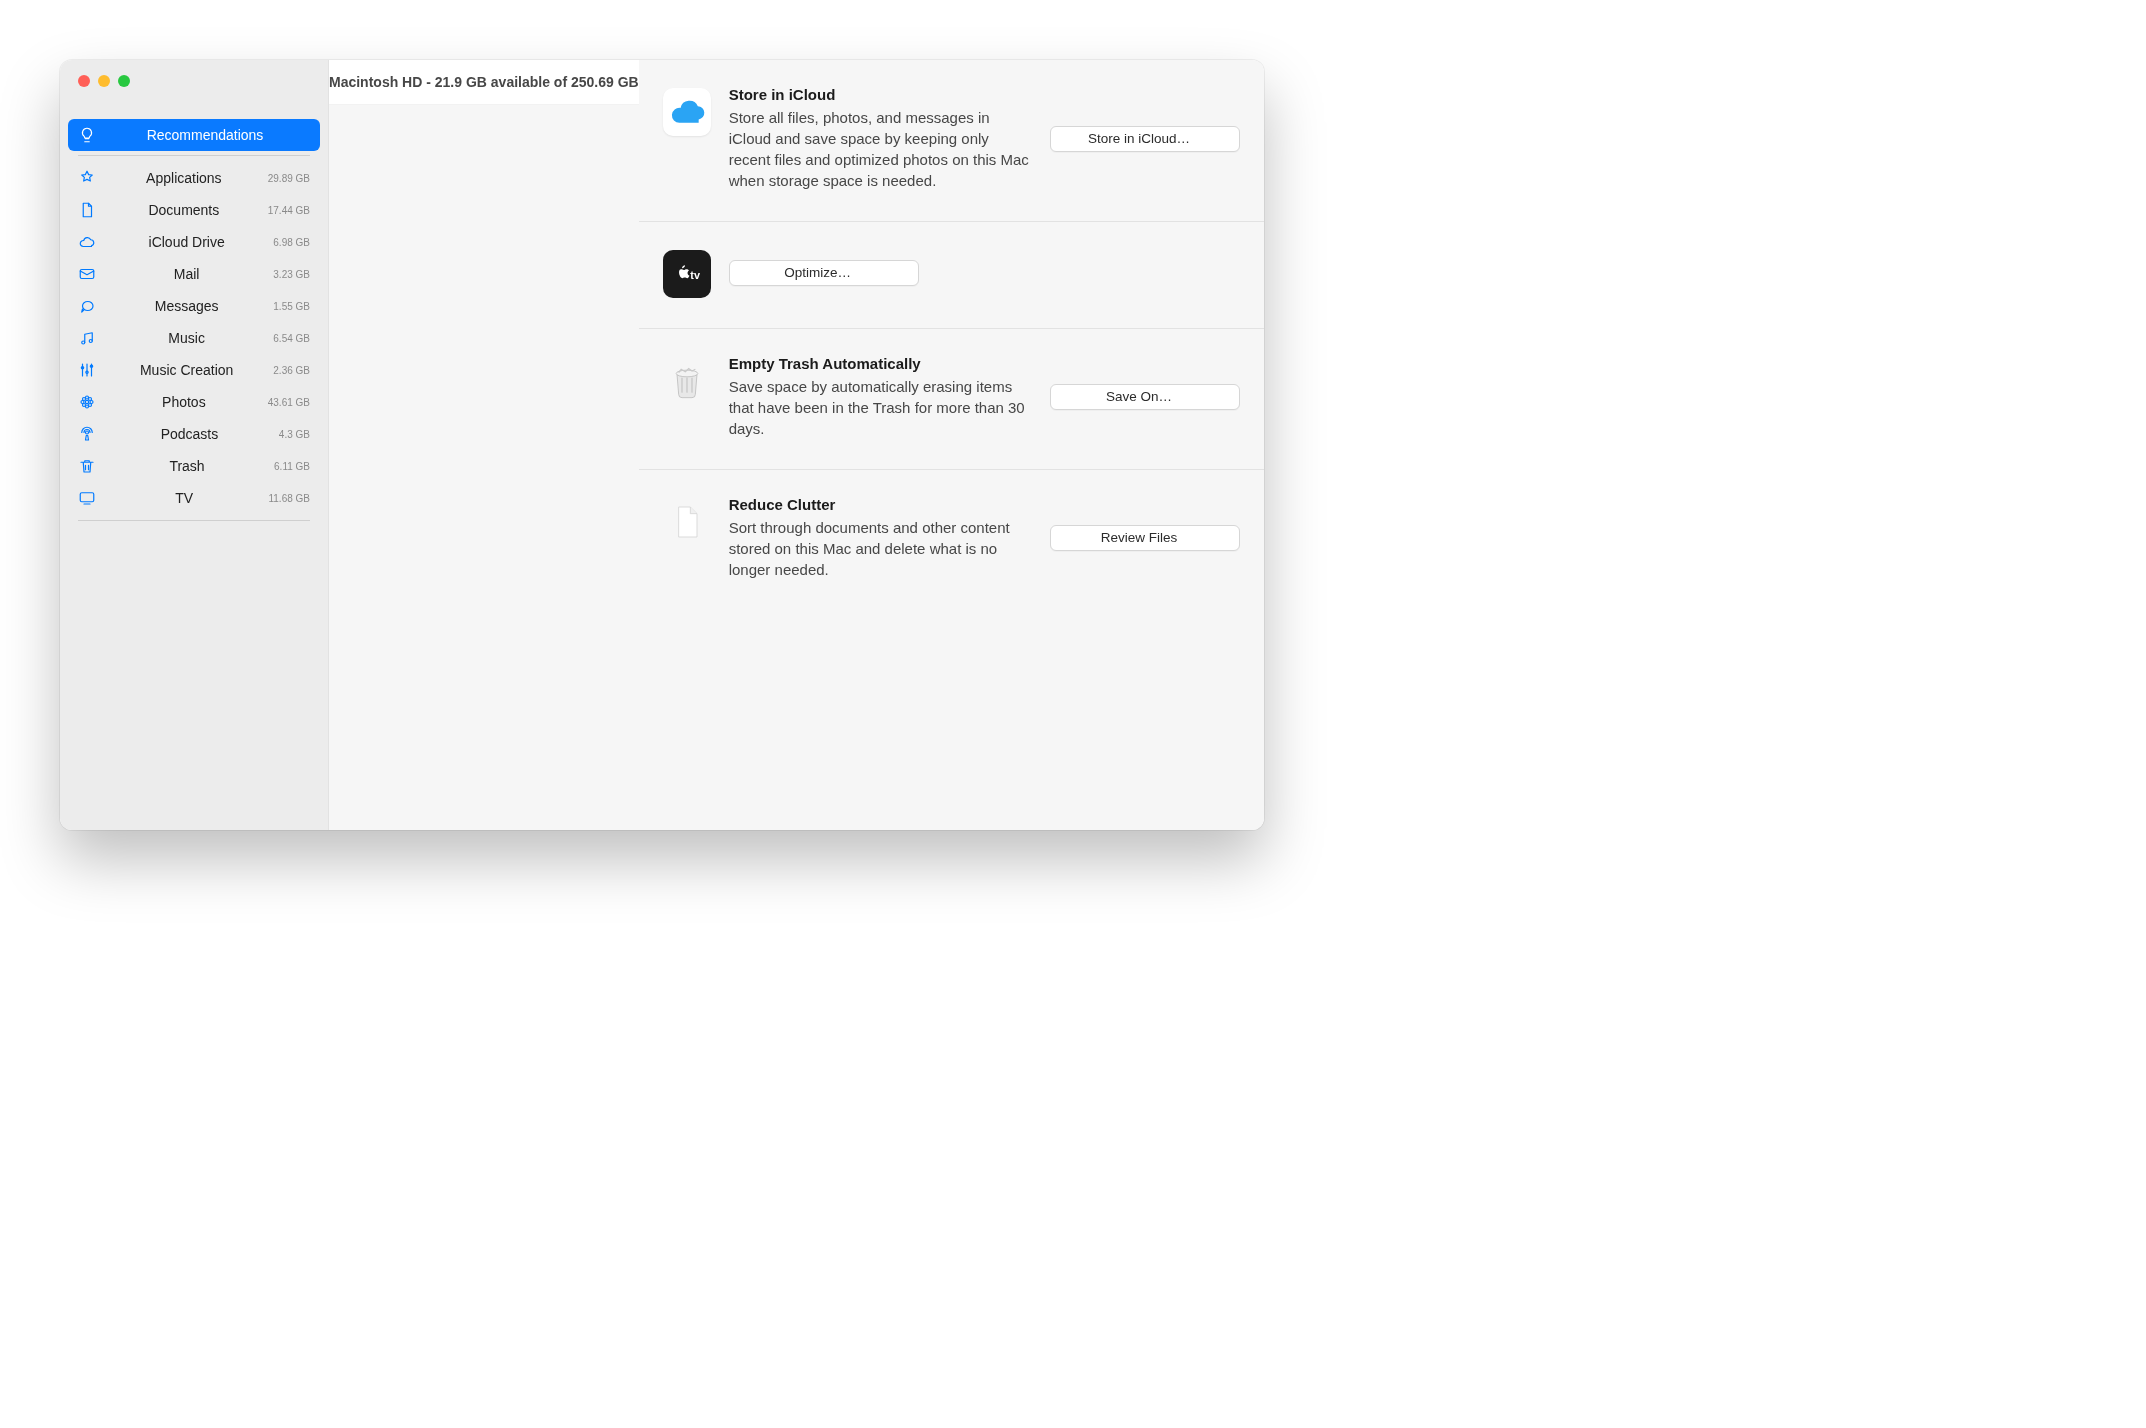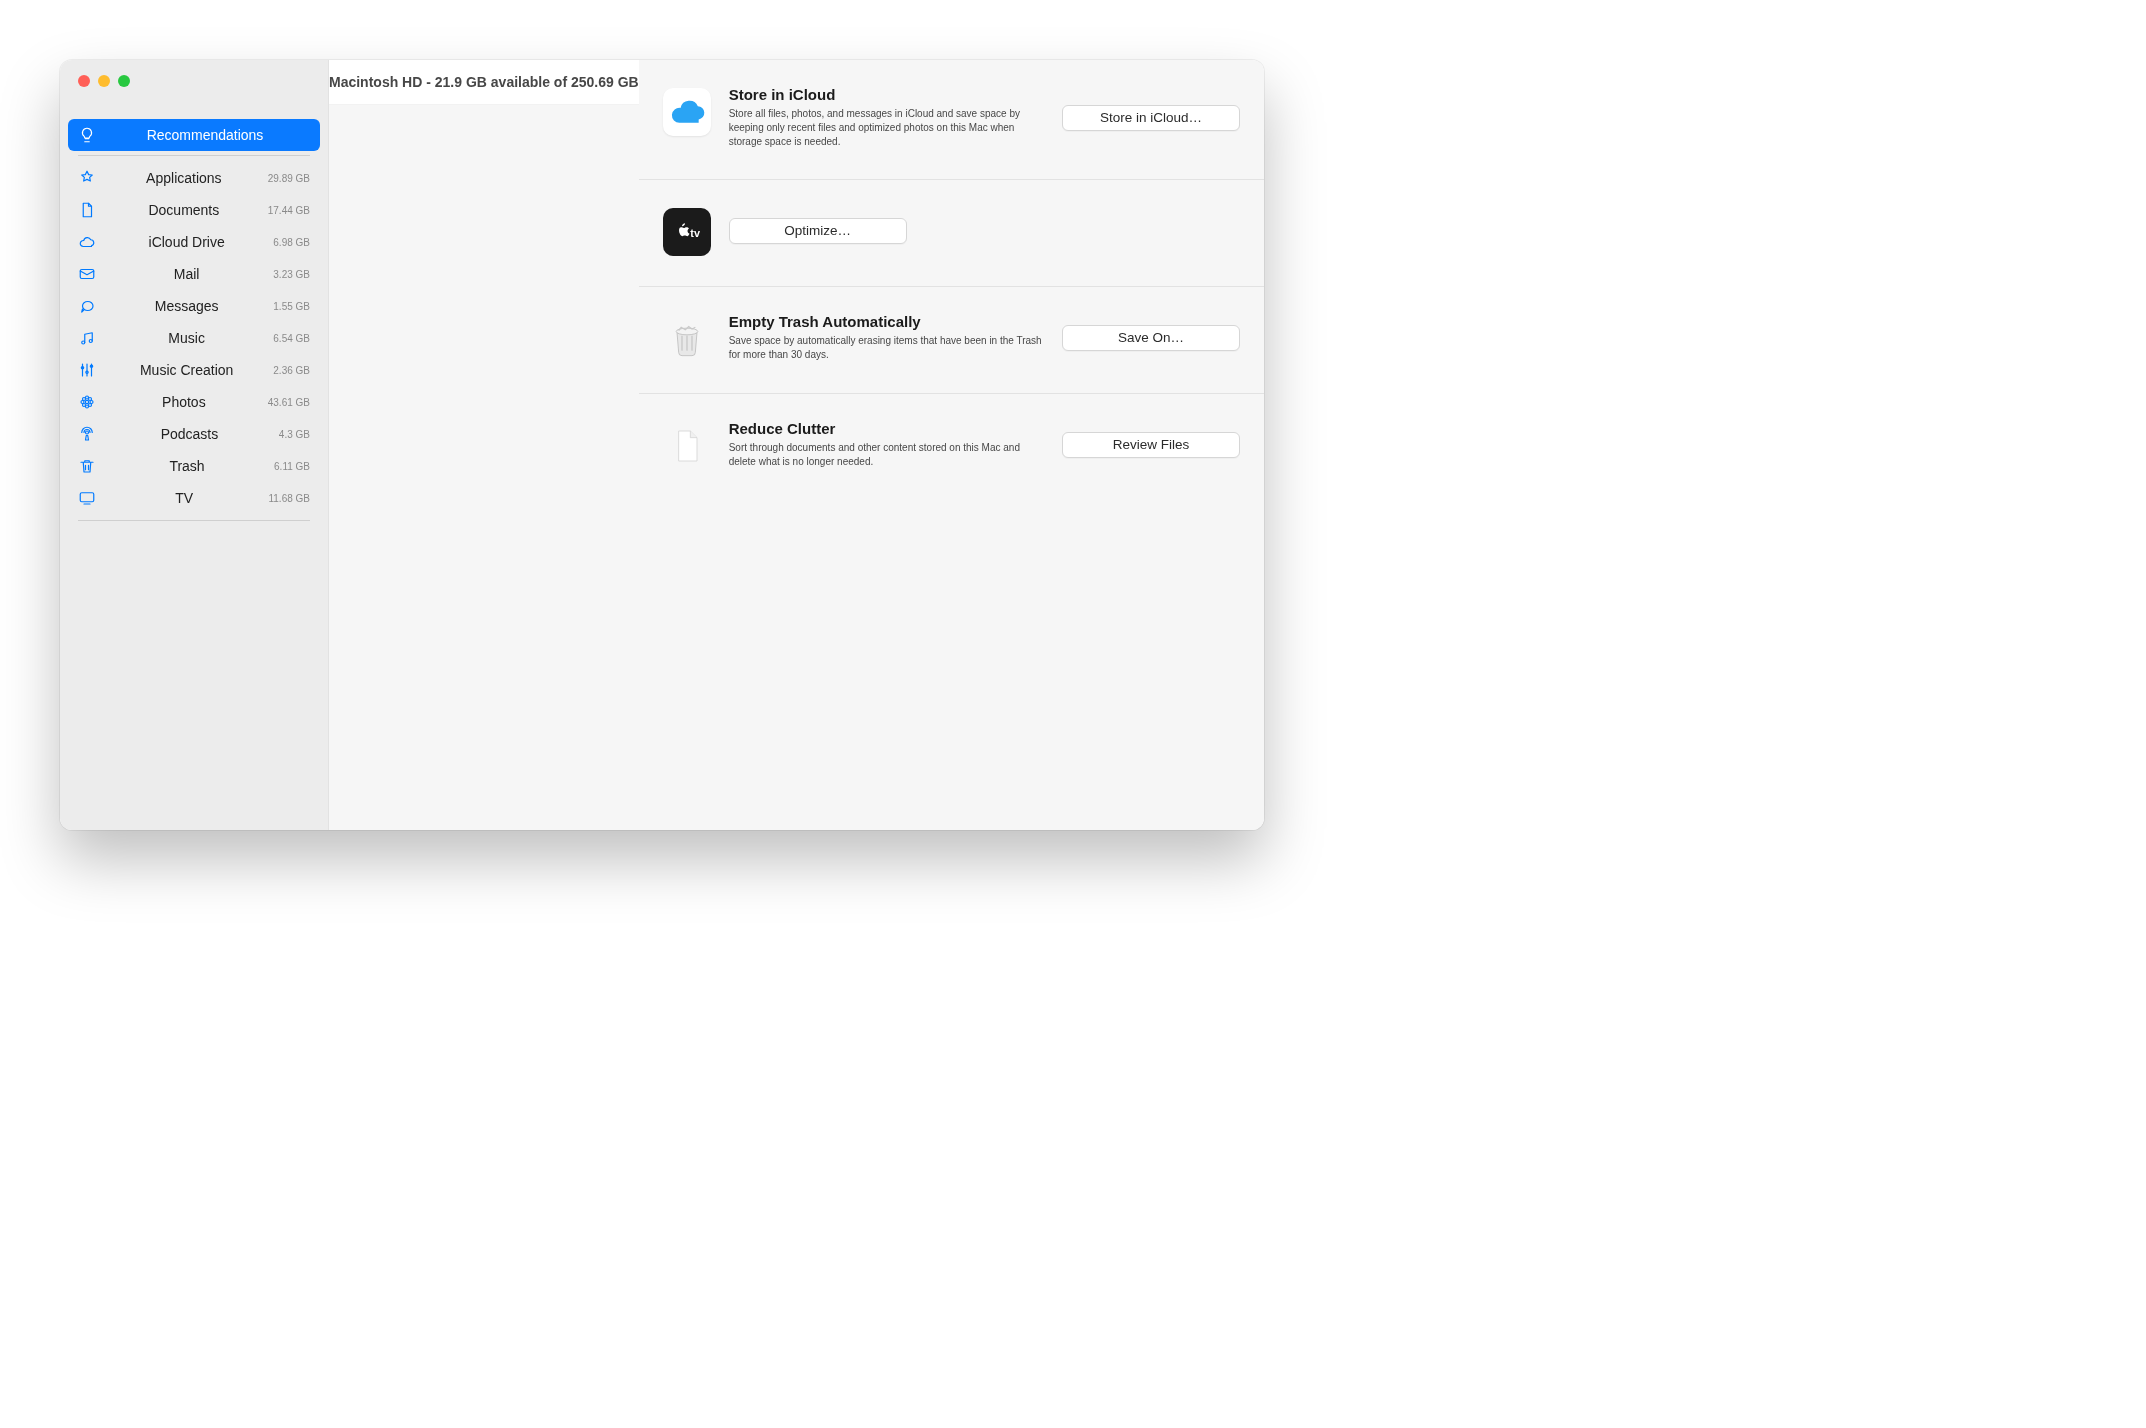--- a/index.html
+++ b/index.html
@@ -149,34 +149,34 @@
     flex: 1;
     min-width: 0;
   }
   .rec-title {
     font-size: 15px;
     font-weight: 700;
     color: #1b1b1b;
     margin-bottom: 4px;
   }
   .rec-desc {
-    font-size: 10px;
+    font-size: 15px;
     color: #474747;
     line-height: 1.4;
     max-width: 580px;
   }
   .rec-action {
     flex: none;
     align-self: center;
   }
   .mac-btn {
     background: var(--btn-bg);
     border: 1px solid var(--btn-border);
     border-radius: 6px;
-    padding: 4px 14px 5px 14px;
+    padding: 4px 26px 5px 14px;
     font-size: 13.5px;
     color: #2b2b2b;
     box-shadow: 0 1px 1px rgba(0,0,0,0.03);
     min-width: 148px;
     text-align:center;
   }
 
   
   .icbox-cloud { background:#fff; box-shadow: 0 1px 2px rgba(0,0,0,0.08); }
   .icbox-tv    { background:#1b1b1b; }

